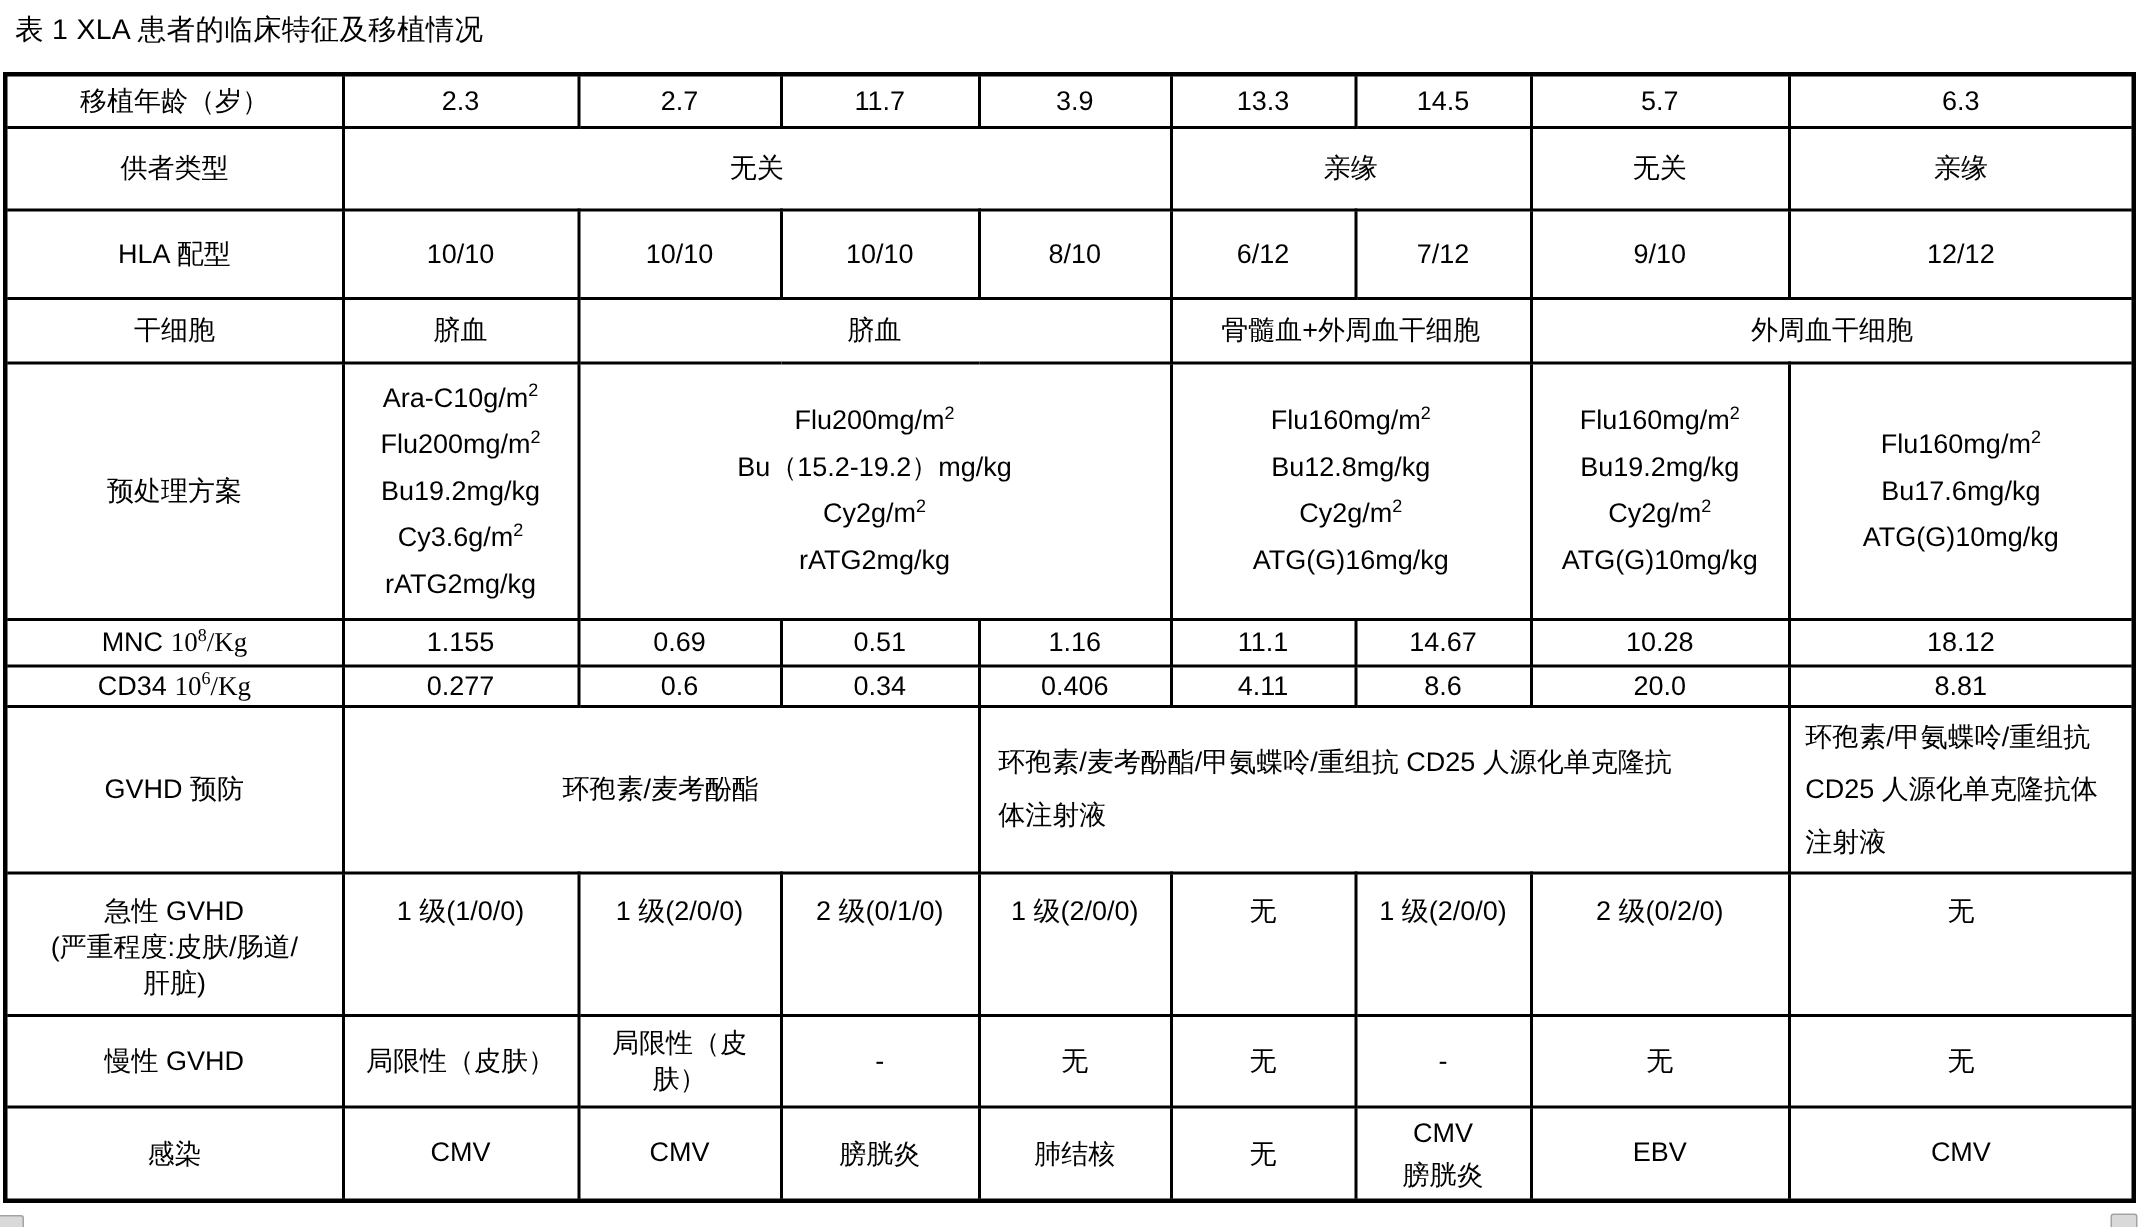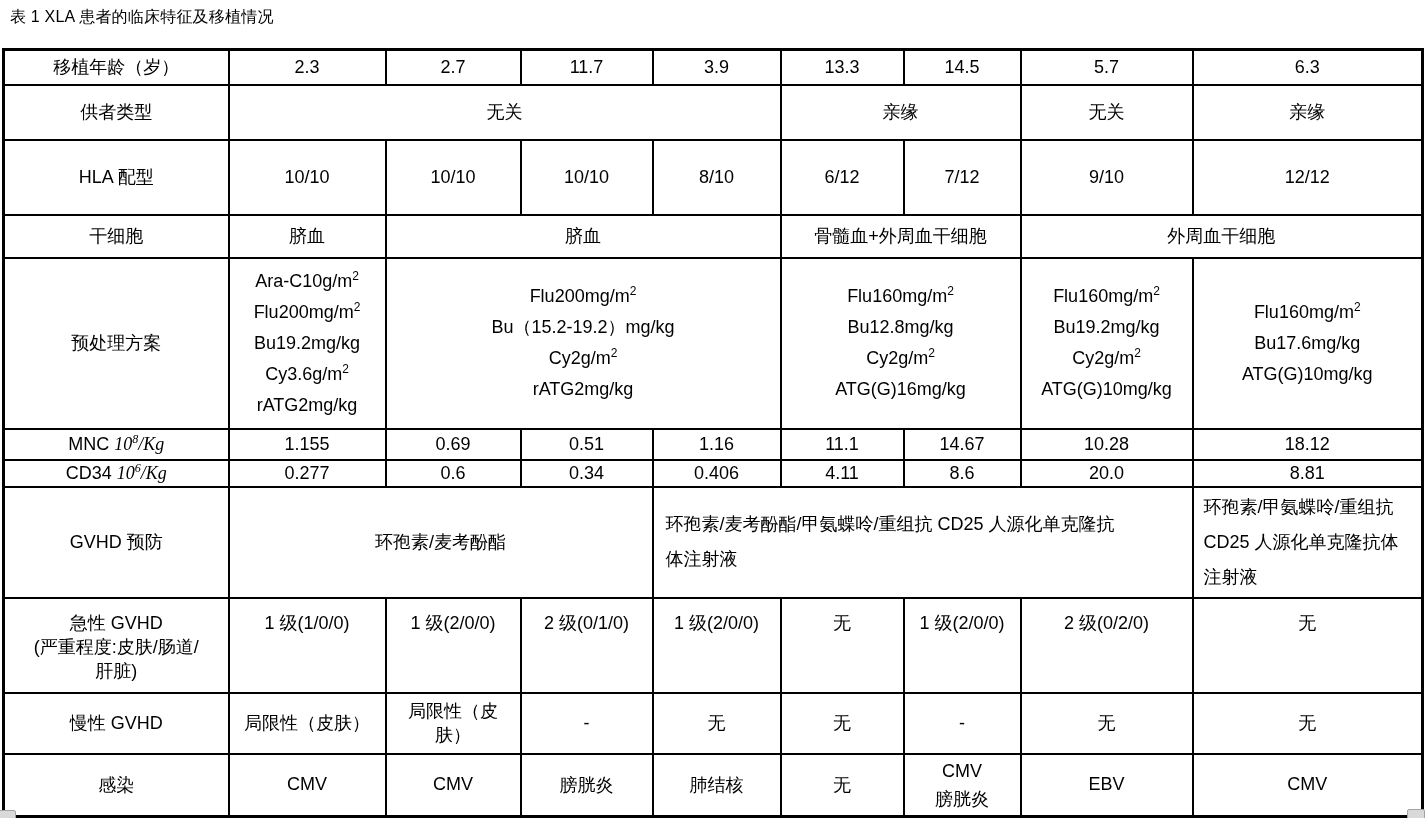--- a/index.html
+++ b/index.html
@@ -3,35 +3,35 @@
 <meta charset="utf-8">
 <style>
   html,body { margin:0; padding:0; }
   body {
     width:1426px; height:818px; position:relative; overflow:hidden;
     background:#ffffff; color:#000;
     font-family:"Liberation Sans", sans-serif;
   }
   .doc-title {
     position:absolute; left:10px; top:7px;
-    font-size:16px; letter-spacing:0.2px; white-space:nowrap;
+    font-size:19px; letter-spacing:0.2px; white-space:nowrap;
   }
   table.clinical {
     position:absolute; left:2px; top:48px;
     border-collapse:collapse; table-layout:fixed;
     border:3px solid #000;
   }
   th, td {
     border:2px solid #000;
     font-size:18px; font-weight:normal;
     text-align:center; vertical-align:middle;
     padding:2px 4px; overflow:hidden;
   }
   sup { font-size:12px; line-height:0; }
-  .serif { font-family:"Liberation Serif", serif;font-style:italic; }
+  .serif { font-family:"Liberation Serif", serif; }
   .left { text-align:left; }
   td.multi { line-height:31px; padding:4px 2px; }
   td.gvhdp { line-height:35px; }
   td.gvhdp-mid { padding-left:12px; padding-right:60px; }
   td.gvhdp-last { padding-left:10px; padding-right:12px; }
   tr.acute th, tr.acute td { vertical-align:top; padding-top:12px; }
   .narrow { width:172px; margin:0 auto; }
   td.inf2 { line-height:28px; }
   .handle {
     position:absolute; background:#d9d9d9; border:1px solid #a3a3a3;
@@ -72,21 +72,21 @@
   </tr>
 
   <tr style="height:55px">
     <th>供者类型</th>
     <td colspan="4">无关</td>
     <td colspan="2">亲缘</td>
     <td>无关</td>
     <td>亲缘</td>
   </tr>
 
-  <tr style="height:75px">
+  <tr style="height:59px">
     <th>HLA 配型</th>
     <td>10/10</td>
     <td>10/10</td>
     <td>10/10</td>
     <td>8/10</td>
     <td>6/12</td>
     <td>7/12</td>
     <td>9/10</td>
     <td>12/12</td>
   </tr>

